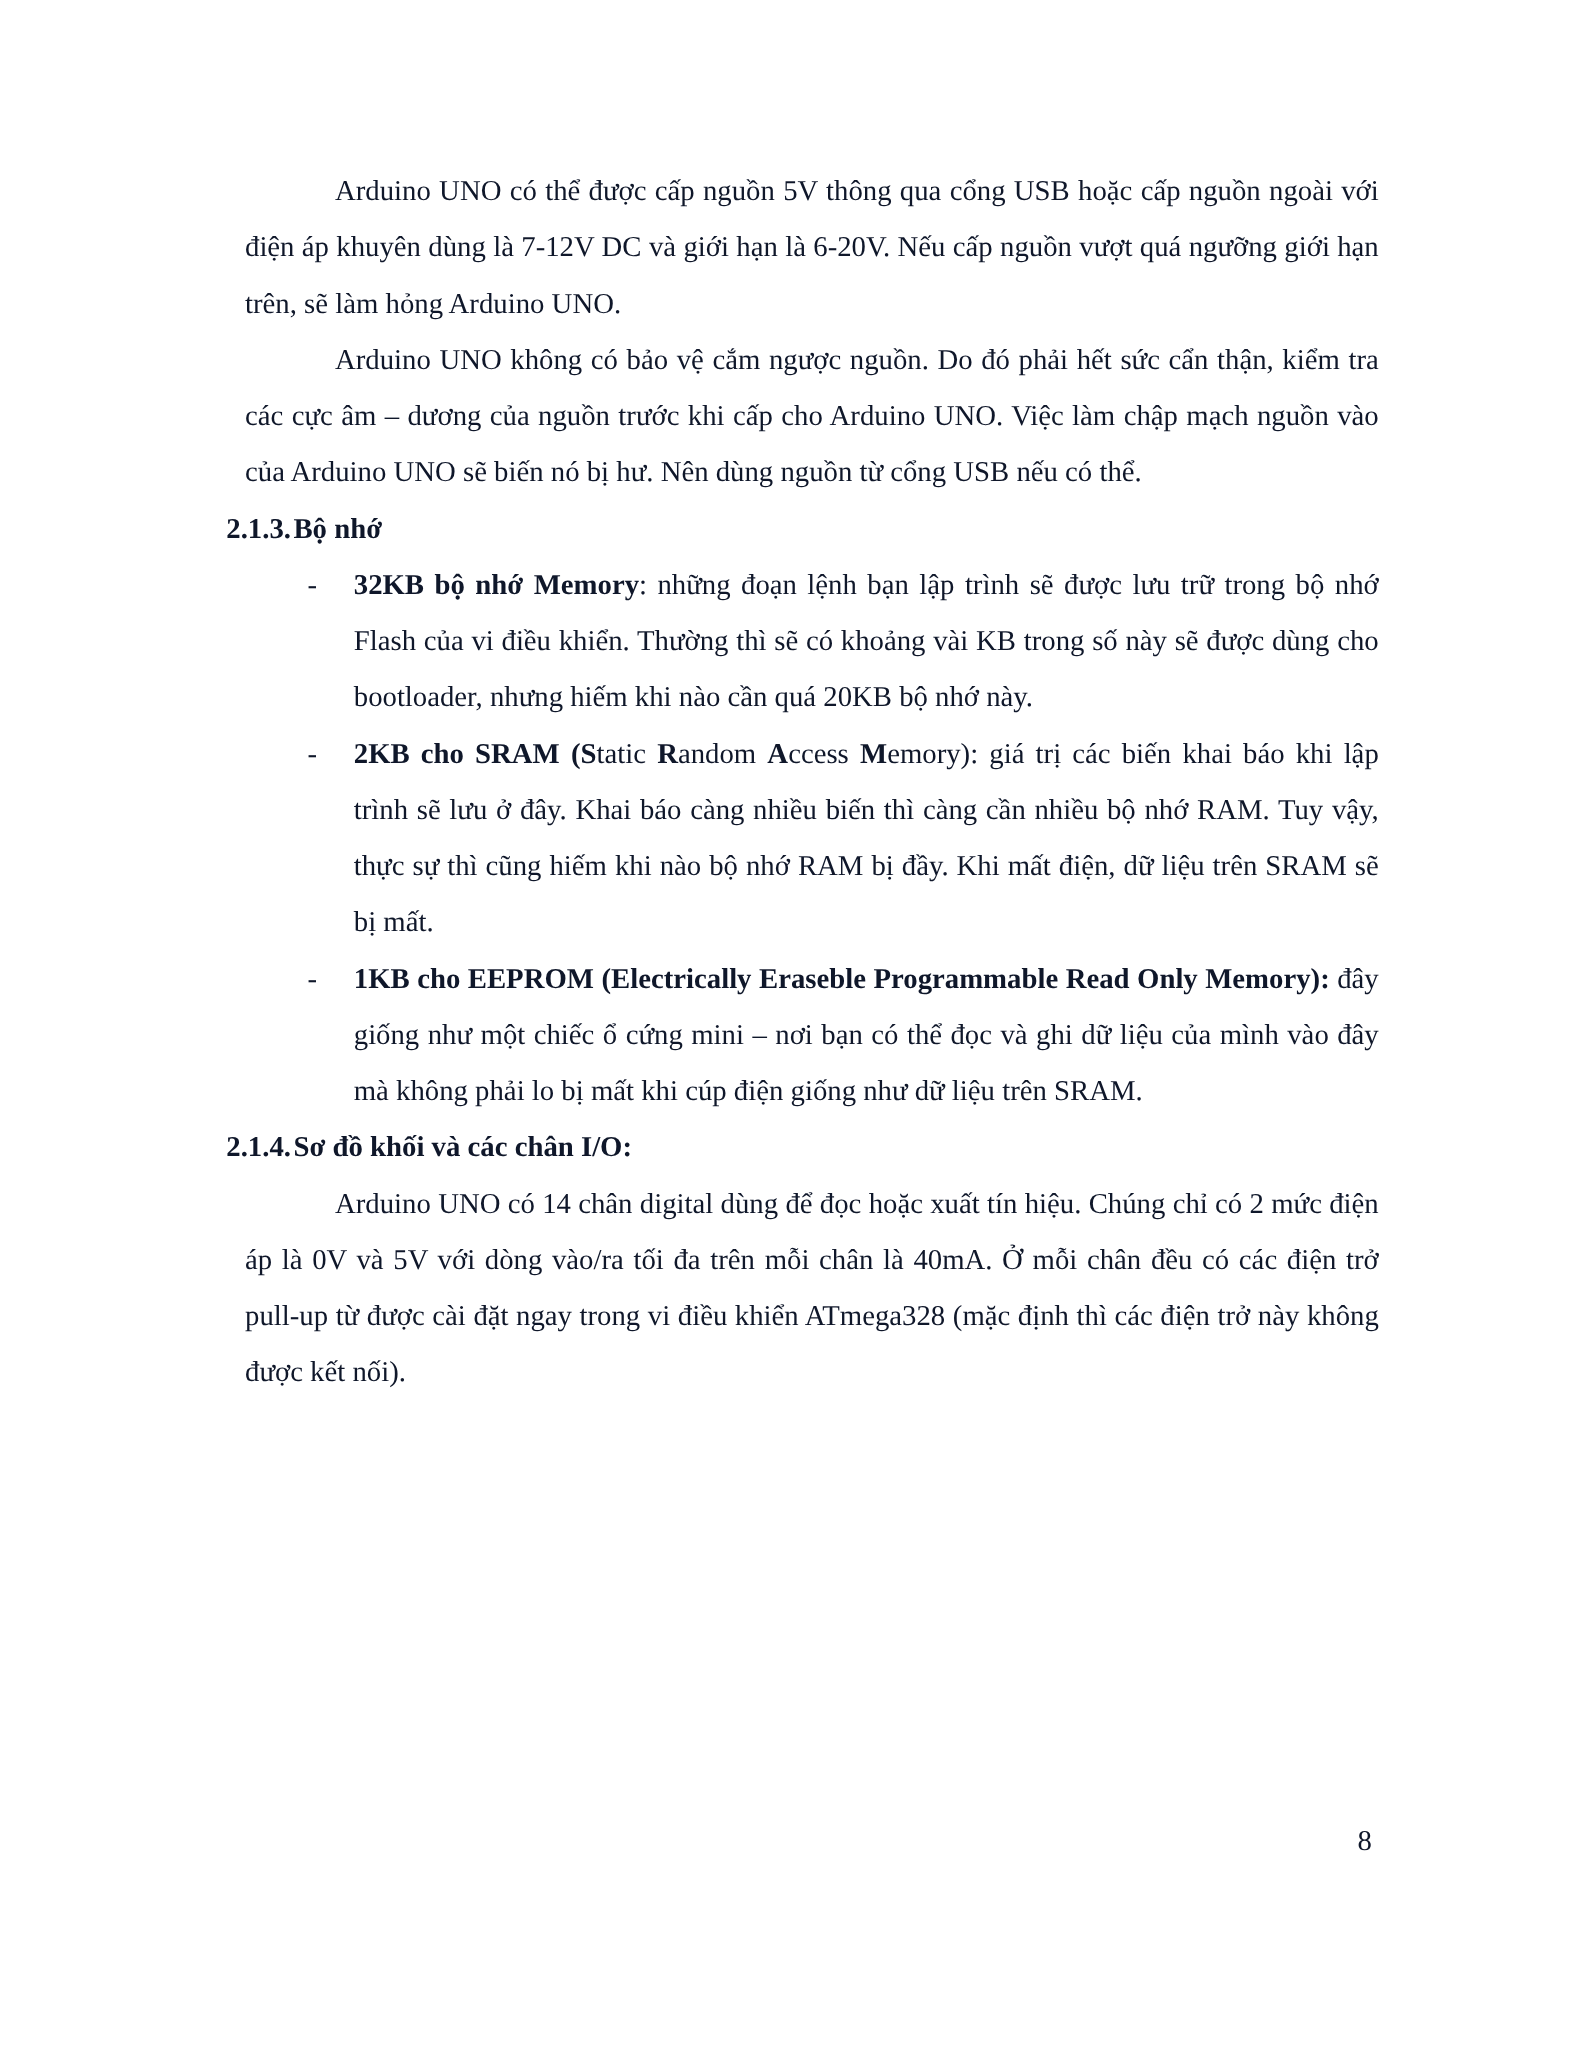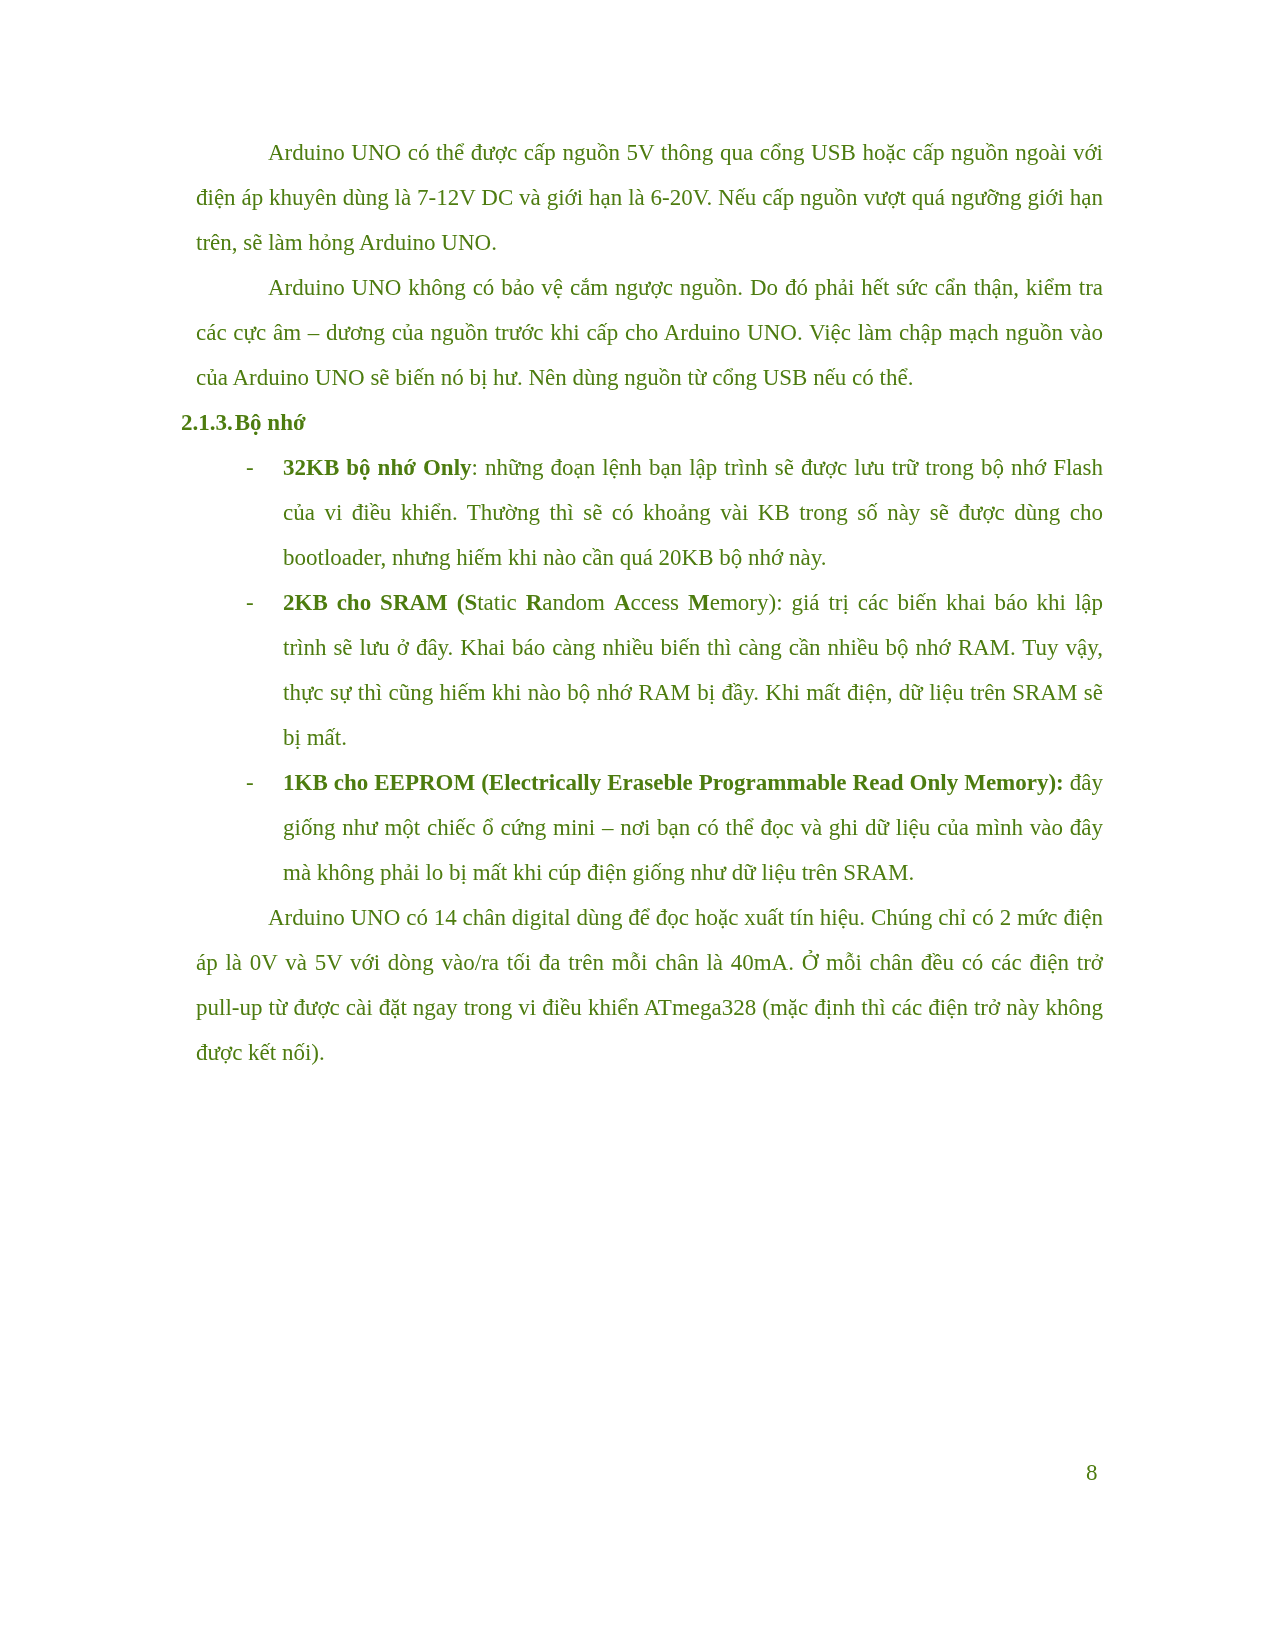--- a/index.html
+++ b/index.html
@@ -7,21 +7,21 @@
     padding: 0;
     background: #ffffff;
   }
   .page {
     position: relative;
     width: 1263px;
     height: 1650px;
     background: #ffffff;
     font-family: "Liberation Serif", "DejaVu Serif", serif;
     font-size: 23px;
-    color: #4d7c0f;
+    color: #0f172a;
     overflow: hidden;
   }
   .doc-body {
     position: absolute;
     left: 181px;
     top: 130px;
     width: 922px;
     line-height: 45px;
     text-align: justify;
   }
@@ -58,19 +58,20 @@
   b { font-weight: bold; }
 </style>
 </head>
 <body>
 
 <div class="page">
   <div class="doc-body" id="doc-body">
       <div class="block paragraph"><span class="runs"><span>Arduino UNO có thể được cấp nguồn 5V thông qua cổng USB hoặc cấp nguồn ngoài với điện áp khuyên dùng là 7-12V DC và giới hạn là 6-20V. Nếu cấp nguồn vượt quá ngưỡng giới hạn trên, sẽ làm hỏng Arduino UNO.</span></span></div>
       <div class="block paragraph"><span class="runs"><span>Arduino UNO không có bảo vệ cắm ngược nguồn. Do đó phải hết sức cẩn thận, kiểm tra các cực âm – dương của nguồn trước khi cấp cho Arduino UNO. Việc làm chập mạch nguồn vào của Arduino UNO sẽ biến nó bị hư. Nên dùng nguồn từ cổng USB nếu có thể.</span></span></div>
       <div class="block heading"><span class="num">2.1.3.</span><span class="runs"><b>Bộ nhớ</b></span></div>
-      <div class="block bullet"><span class="marker">-</span><span class="runs"><b>32KB bộ nhớ Only</b><span>: những đoạn lệnh bạn lập trình sẽ được lưu trữ trong bộ nhớ Flash của vi điều khiển. Thường thì sẽ có khoảng vài KB trong số này sẽ được dùng cho bootloader, nhưng hiếm khi nào cần quá 20KB bộ nhớ này.</span></span></div>
+      <div class="block bullet"><span class="marker">-</span><span class="runs"><b>32KB bộ nhớ Memory</b><span>: những đoạn lệnh bạn lập trình sẽ được lưu trữ trong bộ nhớ Flash của vi điều khiển. Thường thì sẽ có khoảng vài KB trong số này sẽ được dùng cho bootloader, nhưng hiếm khi nào cần quá 20KB bộ nhớ này.</span></span></div>
       <div class="block bullet"><span class="marker">-</span><span class="runs"><b>2KB cho SRAM (</b><b>S</b><span>tatic </span><b>R</b><span>andom </span><b>A</b><span>ccess </span><b>M</b><span>emory)</span><span>: giá trị các biến khai báo khi lập trình sẽ lưu ở đây. Khai báo càng nhiều biến thì càng cần nhiều bộ nhớ RAM. Tuy vậy, thực sự thì cũng hiếm khi nào bộ nhớ RAM bị đầy. Khi mất điện, dữ liệu trên SRAM sẽ bị mất.</span></span></div>
       <div class="block bullet"><span class="marker">-</span><span class="runs"><b>1KB cho EEPROM (Electrically Eraseble Programmable Read Only Memory):</b><span> đây giống như một chiếc ổ cứng mini – nơi bạn có thể đọc và ghi dữ liệu của mình vào đây mà không phải lo bị mất khi cúp điện giống như dữ liệu trên SRAM.</span></span></div>
+      <div class="block heading"><span class="num">2.1.4.</span><span class="runs"><b>Sơ đồ khối và các chân I/O:</b></span></div>
       <div class="block paragraph"><span class="runs"><span>Arduino UNO có 14 chân digital dùng để đọc hoặc xuất tín hiệu. Chúng chỉ có 2 mức điện áp là 0V và 5V với dòng vào/ra tối đa trên mỗi chân là 40mA. Ở mỗi chân đều có các điện trở pull-up từ được cài đặt ngay trong vi điều khiển ATmega328 (mặc định thì các điện trở này không được kết nối).</span></span></div>
     </div>
   <div class="page-number">8</div>
 </div>
 
 </body></html>

